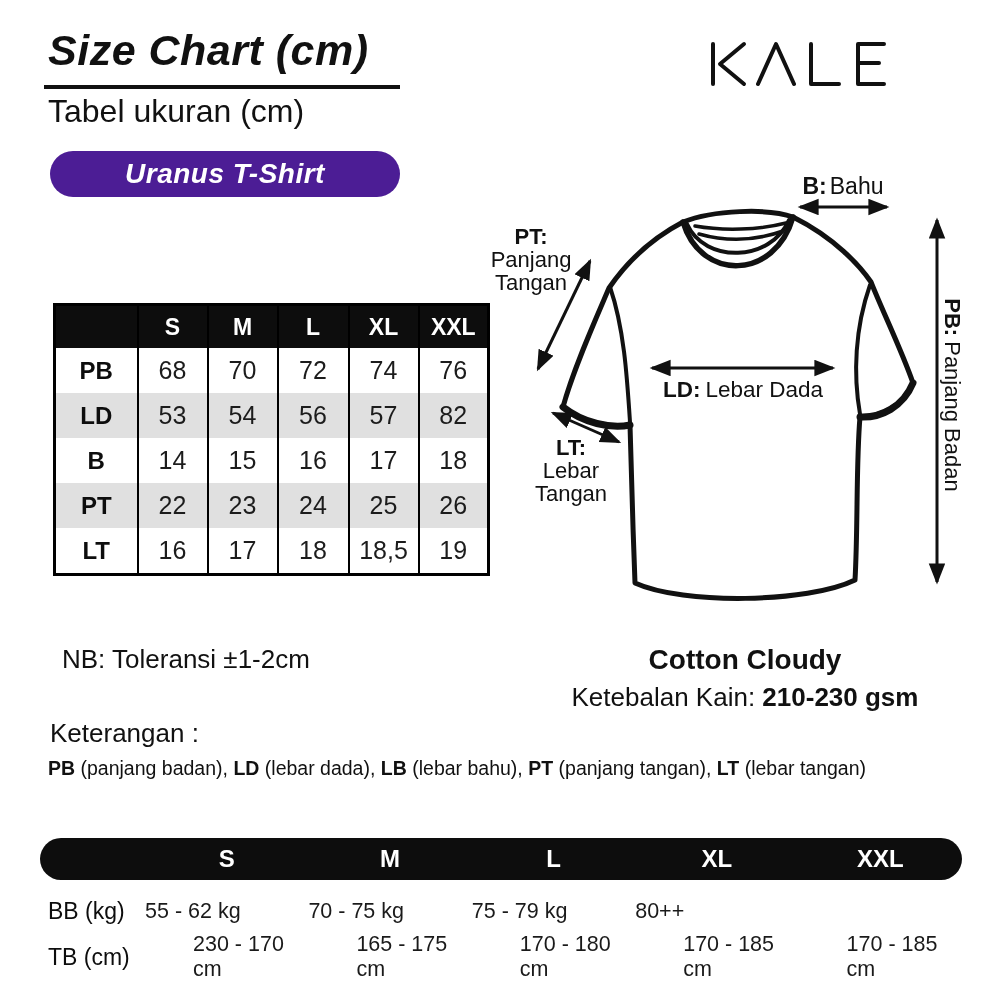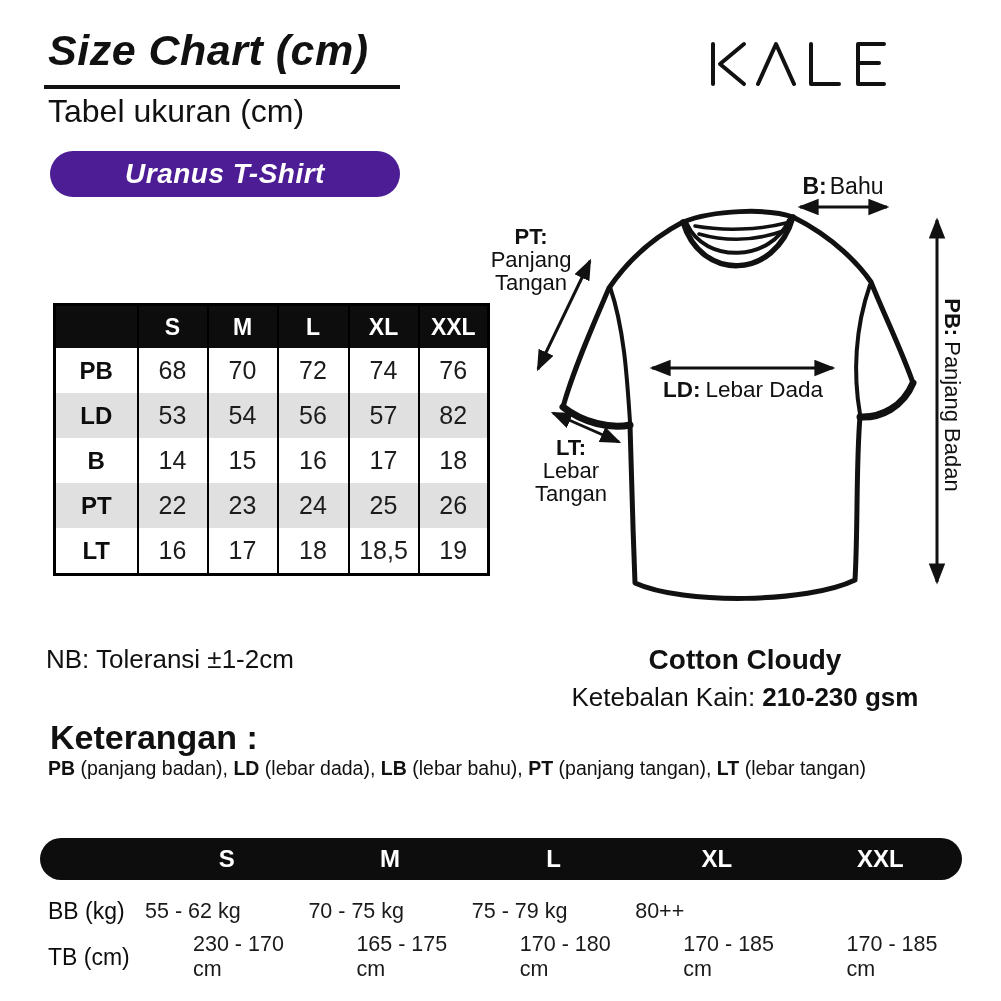--- a/index.html
+++ b/index.html
@@ -33,25 +33,25 @@
   }
   .size-table thead th{background:#0d0d0d;color:#fff;height:42px;font-size:23px;font-weight:bold;}
   .size-table tbody td{height:45px;font-size:25px;color:#1c1c1c;}
   .size-table tbody td.rowlabel{font-weight:bold;font-size:24px;color:#0d0d0d;}
   .size-table tbody tr.band td{background:#e0e0e0;}
 
   
   .diagram{left:483px;top:158px;}
 
   
-  .nb{left:46px;top:644px;font-size:26px;}
+  .nb{left:62px;top:644px;font-size:26px;}
   .fabric-name{left:500px;top:644px;width:490px;text-align:center;font-size:28px;font-weight:bold;}
   .fabric-thickness{left:500px;top:682px;width:490px;text-align:center;font-size:26px;}
   .fabric-thickness b{font-weight:bold;}
-  .legend-title{left:50px;top:718px;font-size:34px;font-weight:bold;}
+  .legend-title{left:50px;top:718px;font-size:26px;font-weight:normal;}
   .legend{left:48px;top:757px;width:950px;font-size:19.5px;white-space:nowrap;}
 
   
   .bt-grid{display:grid;grid-template-columns:105px repeat(5,1fr);align-items:center;}
   .bt-header{
     left:40px;top:838px;width:922px;height:42px;border-radius:21px;background:#0d0d0d;
     color:#fff;font-size:24px;font-weight:bold;
   }
   .bt-header .cell{text-align:center;}
   .bt-row{left:40px;width:922px;height:34px;font-size:21.5px;color:#1a1a1a;}

